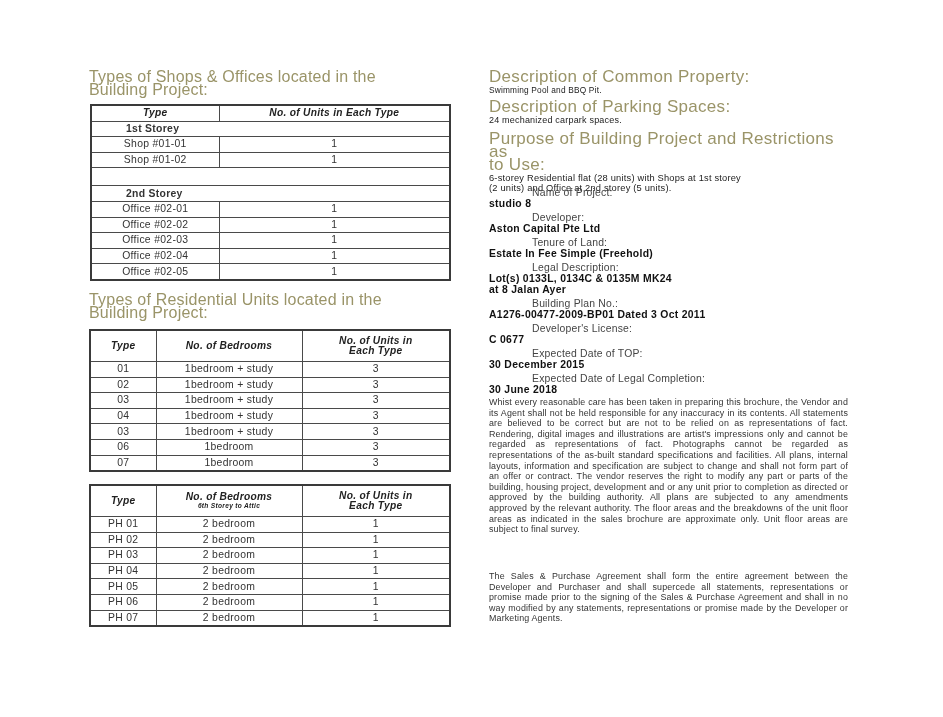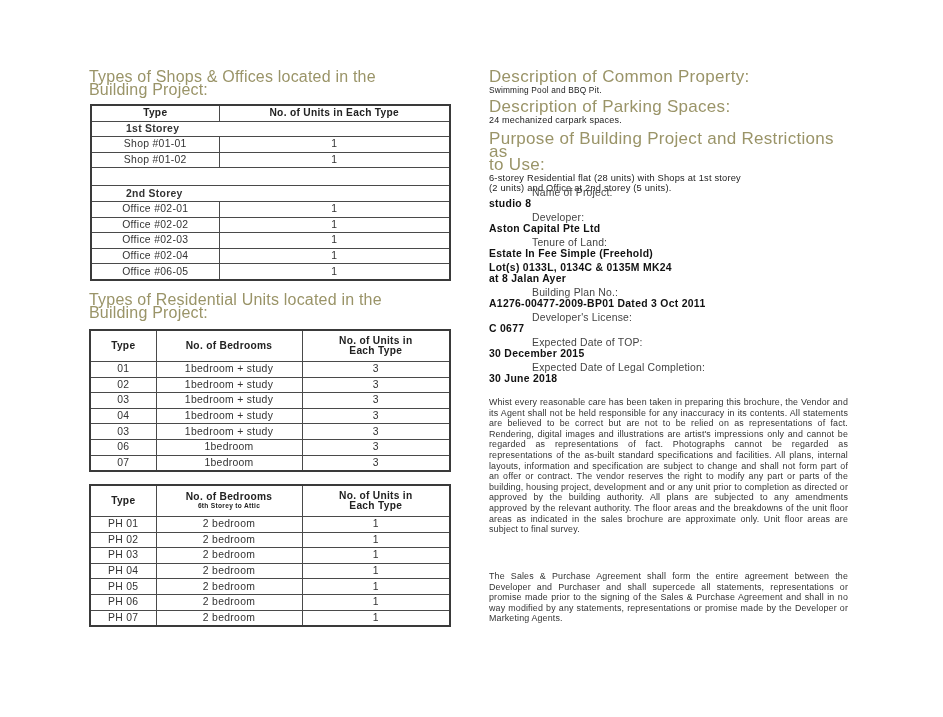--- a/index.html
+++ b/index.html
@@ -10,21 +10,21 @@
   .heading {
     position:absolute; color:#9a9468; font-size:16px; line-height:13px; letter-spacing:0.2px;
   }
   table.grid {
     position:absolute; border-collapse:collapse; font-size:10.4px; color:#333;
     border:2px solid #3a3a3a; letter-spacing:0.3px;
   }
   table.grid td, table.grid th {
     border:1px solid #4a4a4a; text-align:center; padding:0; height:14.6px; line-height:14px;
   }
-  table.grid th { font-weight:bold; font-size:10.2px; color:#222; }
+  table.grid th { font-weight:bold; font-size:10.2px; color:#222;font-style:italic; }
   table.grid .storey td { text-align:left; font-weight:bold; padding-left:34px; }
   table.grid .storey td.blank { border-left:none; }
   table.grid .spacer td { height:17px; }
   table.grid .sub { display:block; font-size:6.6px; font-weight:bold; line-height:8px; }
   .col-right { position:absolute; left:489px; width:360px; }
   .r-heading { color:#9a9468; font-size:17px; line-height:13px; letter-spacing:0.3px; }
   .r-text { font-size:8.3px; line-height:10px; color:#222; margin-top:2px; letter-spacing:0.2px; }
   .lbl { font-size:10.4px; line-height:11px; color:#444; letter-spacing:0.2px;margin-left:43px; }
   .val { font-size:10.4px; line-height:11px; font-weight:bold; color:#111; letter-spacing:0.3px; }
   .para { font-size:8.9px; line-height:10.6px; color:#333; text-align:justify; letter-spacing:0.15px; }
@@ -76,21 +76,21 @@
   </tr>
   <tr>
     <td>Office #02-03</td>
     <td>1</td>
   </tr>
   <tr>
     <td>Office #02-04</td>
     <td>1</td>
   </tr>
   <tr>
-    <td>Office #06-05</td>
+    <td>Office #02-05</td>
     <td>1</td>
   </tr>
 </tbody>
   </table>
 
 <div class="heading" style="left:89px; top:293px;">
   <div>Types of Residential Units located in the</div>
   <div>Building Project:</div>
 </div>
 
@@ -231,20 +231,21 @@
   </div>
   <div style="margin-bottom:3px;">
     <div class="lbl">Developer:</div>
     <div class="val">Aston Capital Pte Ltd</div>
   </div>
   <div style="margin-bottom:3px;">
     <div class="lbl">Tenure of Land:</div>
     <div class="val">Estate In Fee Simple (Freehold)</div>
   </div>
   <div style="margin-bottom:3px;">
+    <div class="lbl">Legal Description:</div>
     <div class="val">Lot(s) 0133L, 0134C &amp; 0135M MK24</div>
     <div class="val">at 8 Jalan Ayer</div>
   </div>
   <div style="margin-bottom:3px;">
     <div class="lbl">Building Plan No.:</div>
     <div class="val">A1276-00477-2009-BP01 Dated 3 Oct 2011</div>
   </div>
   <div style="margin-bottom:3px;">
     <div class="lbl">Developer's License:</div>
     <div class="val">C 0677</div>

